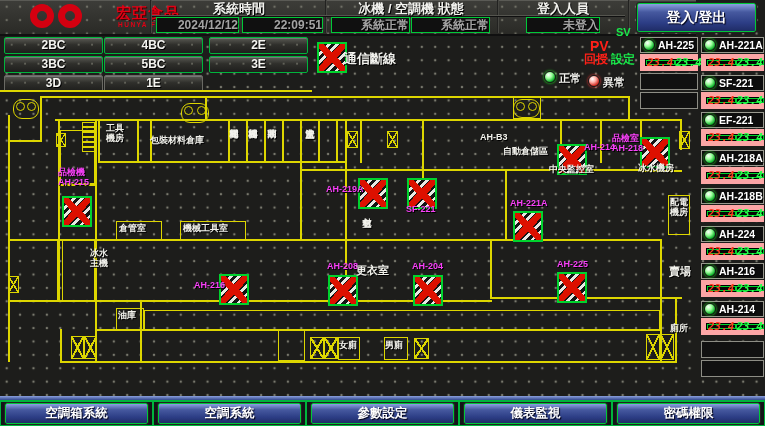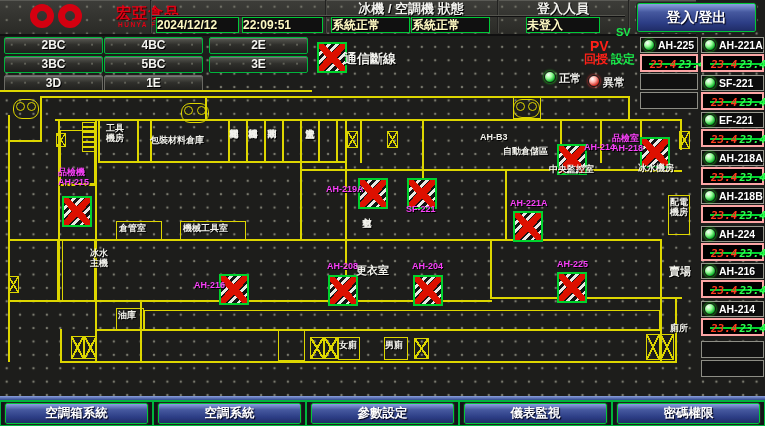--- a/index.html
+++ b/index.html
@@ -12,22 +12,22 @@
     -webkit-user-select:none;user-select:none;
   }
   .abs{position:absolute}
   
   #header{left:0;top:0;width:696px;height:34px;
     background-image:radial-gradient(rgba(210,210,190,.35) 1px, transparent 1.6px),linear-gradient(#3d3d39,#2a2a26);
     background-size:13.4px 13.4px,100% 100%;
     border-bottom:2px solid #101010;box-shadow:inset 0 1px 0 #5a5a55}
   .vsep{top:0;width:2px;height:33px;background:linear-gradient(90deg,#101010,#585852)}
   .hlabel{color:#f2f2ee;font-size:13px;font-weight:bold;text-align:center;line-height:15px;white-space:nowrap;text-shadow:1px 1px 0 #000}
-  .gbox{border:1px solid #00c838;background:#101010;color:#fef9c3;font-size:12px;font-weight:bold;
-    text-align:left;line-height:14px;white-space:nowrap;text-shadow:1px 1px 0 #000}
+  .gbox{border:1px solid #00c838;background:#101010;color:#a3a3a3;font-size:12px;font-weight:bold;
+    text-align:right;line-height:14px;white-space:nowrap;text-shadow:1px 1px 0 #000}
   .groove{height:1px;background:#55554f;box-shadow:0 1px 0 #101010}
   
   .ring{width:24px;height:24px;border:7px solid #d40010;border-radius:50%;box-sizing:border-box}
   #logo-title{color:#e00014;font-size:15px;font-weight:bold;letter-spacing:1px;text-shadow:1px 1px 0 #400}
   #logo-sub{color:#e00014;font-size:6.5px;font-weight:bold;letter-spacing:1.5px}
   .bluebtn{background:linear-gradient(#8ba0e0,#46599f 30%,#2c3d85 70%,#1f2c66);
     border:1px solid #00c838;outline:1px solid #222;border-radius:2px;color:#fff;font-weight:bold;
     display:flex;align-items:center;justify-content:center;text-shadow:1px 1px 1px #001;cursor:pointer}
   
   .fbtn{background-image:radial-gradient(rgba(210,210,190,.3) 1px,transparent 1.5px),linear-gradient(#5a5a54,#2f2f2b 45%,#1e1e1c);
@@ -57,21 +57,21 @@
     background-image:linear-gradient(to top right,transparent 41%,#dd1000 41%,#dd1000 59%,transparent 59%),
       linear-gradient(to bottom right,transparent 41%,#dd1000 41%,#dd1000 59%,transparent 59%),
       repeating-linear-gradient(135deg,#e9e9e4 0 2.5px,#141414 2.5px 6px)}
   .tag{color:#f840f8;font-weight:bold;font-size:9px;line-height:9.5px;white-space:nowrap;text-shadow:1px 1px 0 #000}
   .room{color:#f2f2ec;font-weight:bold;font-size:9px;line-height:10px;white-space:nowrap;text-shadow:1px 1px 0 #000}
   .room.big{font-size:11px;line-height:12px}
   .room.vert{writing-mode:vertical-rl;line-height:9px}
   
   .ubox{background:#0d0d0d;border:1px solid #99998f;display:flex;align-items:center;gap:3px;padding-left:2px;box-sizing:border-box;cursor:pointer}
   .uname{color:#fff;font-size:10.5px;font-weight:bold;white-space:nowrap;text-shadow:1px 1px 0 #000}
-  .vbox{border:2px solid #fca5a5;background:#000;display:flex;gap:0;padding:7px;box-sizing:border-box}
+  .vbox{border:5px solid #fca5a5;background:#000;display:flex;gap:0;padding:1px;box-sizing:border-box}
   .vcell{flex:1;border:1px solid #00d22e;font-family:"DejaVu Sans Mono",monospace;font-style:italic;
     font-weight:bold;font-size:11px;display:flex;align-items:center;justify-content:center;color:#ff3b1e;background:#060606}
   .vcell.sv{color:#2bff4e}
   .eslot{background:#111;border:1px solid #8d8d85;box-sizing:border-box}
   
   #strip{left:0;top:396px;width:765px;height:4px;background:linear-gradient(#8aa0dd,#35498f)}
   #navbar{left:0;top:400px;width:765px;height:26px;display:flex;background:#141418;border-top:1px solid #00b43c;box-sizing:border-box}
   .navcell{flex:1;border:1px solid #00b43c;display:flex;align-items:center;justify-content:center;box-sizing:border-box;
     background-image:radial-gradient(rgba(210,210,190,.3) 1px,transparent 1.5px);background-size:13.4px 13.4px}
   .navbtn{width:94%;height:19px;font-size:12.5px}
@@ -86,20 +86,21 @@
   </div>
   <div class="abs" id="logo-title" style="left:116px;top:4px">宏亞食品</div>
   <div class="abs" id="logo-sub" style="left:118px;top:21px">HUNYA FOODS</div>
 
   <div class="abs vsep" style="left:150px"></div>
   <div class="abs vsep" style="left:325px"></div>
   <div class="abs vsep" style="left:497px"></div>
   <div class="abs vsep" style="left:628px"></div>
   <div class="abs groove" style="left:152px;top:15px;width:473px"></div>
 
+  <div class="abs hlabel" style="left:155px;top:1px;width:168px">系統時間</div>
   <div class="abs gbox" style="left:156px;top:17px;width:81px;height:14px">2024/12/12</div>
   <div class="abs gbox" style="left:242px;top:17px;width:79px;height:14px">22:09:51</div>
 
   <div class="abs hlabel" style="left:327px;top:1px;width:168px">冰機 / 空調機 狀態</div>
   <div class="abs gbox" style="left:331px;top:17px;width:77px;height:14px">系統正常</div>
   <div class="abs gbox" style="left:411px;top:17px;width:77px;height:14px">系統正常</div>
 
   <div class="abs hlabel" style="left:500px;top:1px;width:126px">登入人員</div>
   <div class="abs gbox" style="left:526px;top:17px;width:72px;height:14px">未登入</div>
 

